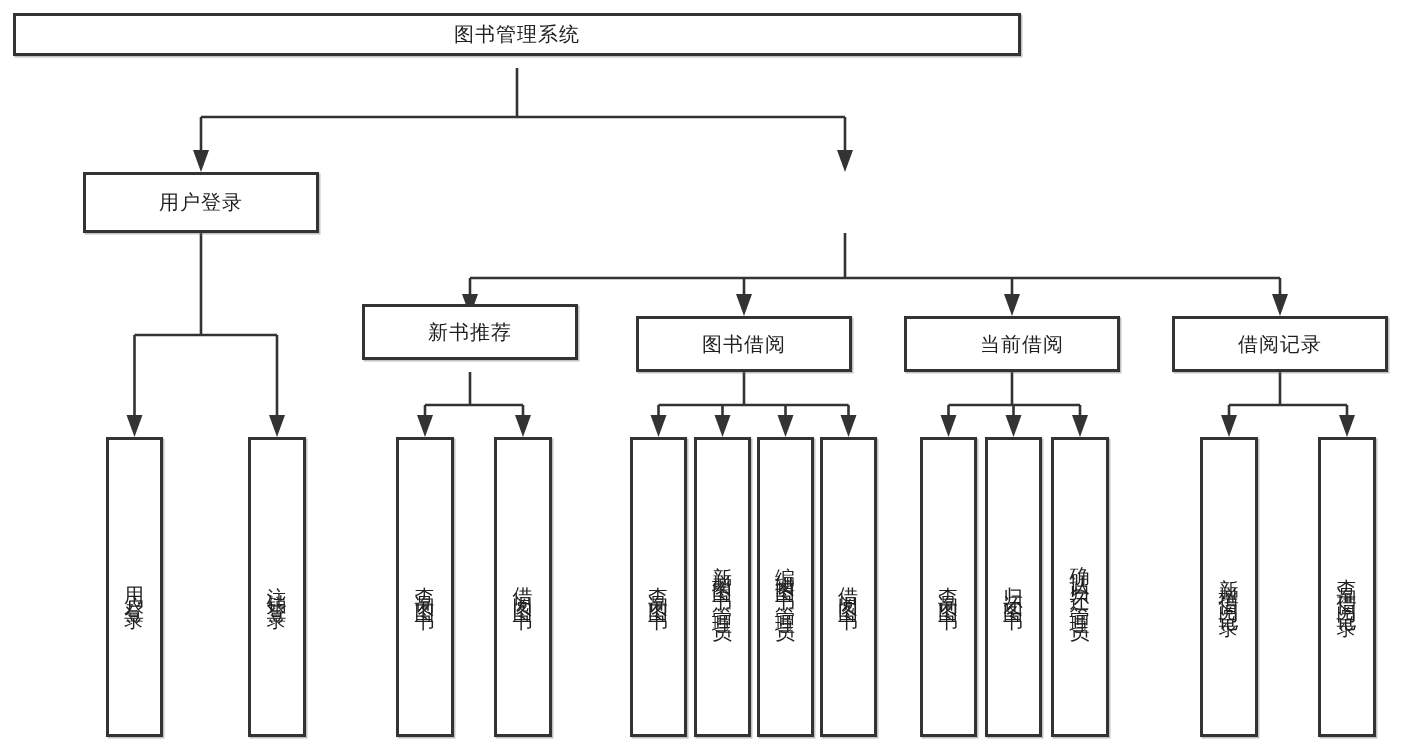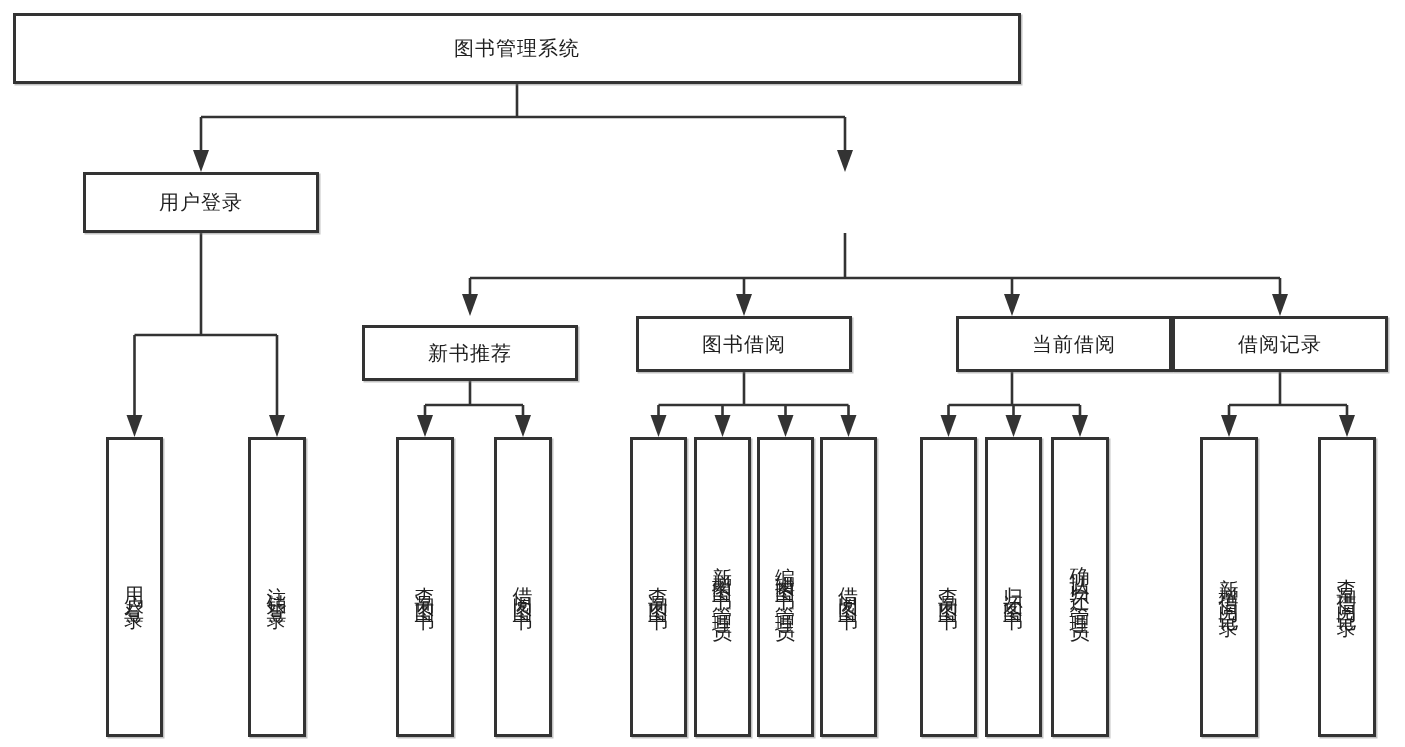--- a/index.html
+++ b/index.html
@@ -108,35 +108,35 @@
     <polygon class="arrowhead" points="940.5,415 956.5,415 948.5,437"></polygon>
     <polygon class="arrowhead" points="1005.5,415 1021.5,415 1013.5,437"></polygon>
     <polygon class="arrowhead" points="1072,415 1088,415 1080,437"></polygon>
 
     <path class="wire" d="M1280 372 V405 M1229 405 H1347"></path>
     <path class="wire" d="M1229 405 V421 M1347 405 V421"></path>
     <polygon class="arrowhead" points="1221,415 1237,415 1229,437"></polygon>
     <polygon class="arrowhead" points="1339,415 1355,415 1347,437"></polygon>
   </svg>
 
-  <div class="node" style="left:13px; top:13px; width:1008px; height:71px;">
+  <div class="node" style="left:13px; top:13px; width:1008px; height:43px;">
     <span>图书管理系统</span>
   </div>
 
   <div class="node" style="left:83px; top:172px; width:236px; height:61px;">
     <span>用户登录</span>
   </div>
 
-  <div class="node" style="left:362px; top:325px; width:216px; height:56px;">
+  <div class="node" style="left:362px; top:304px; width:216px; height:56px;">
     <span>新书推荐</span>
   </div>
   <div class="node" style="left:636px; top:316px; width:216px; height:56px;">
     <span>图书借阅</span>
   </div>
-  <div class="node" style="left:956px; top:316px; width:216px; height:56px;padding-left:20px;">
+  <div class="node" style="left:904px; top:316px; width:216px; height:56px;padding-left:20px;">
     <span>当前借阅</span>
   </div>
   <div class="node" style="left:1172px; top:316px; width:216px; height:56px;">
     <span>借阅记录</span>
   </div>
 
   <div class="node leaf" style="left:106px; top:437px; width:57px; height:300px;">
     <span>用户登录</span>
   </div>
   <div class="node leaf" style="left:248px; top:437px; width:58px; height:300px;">

